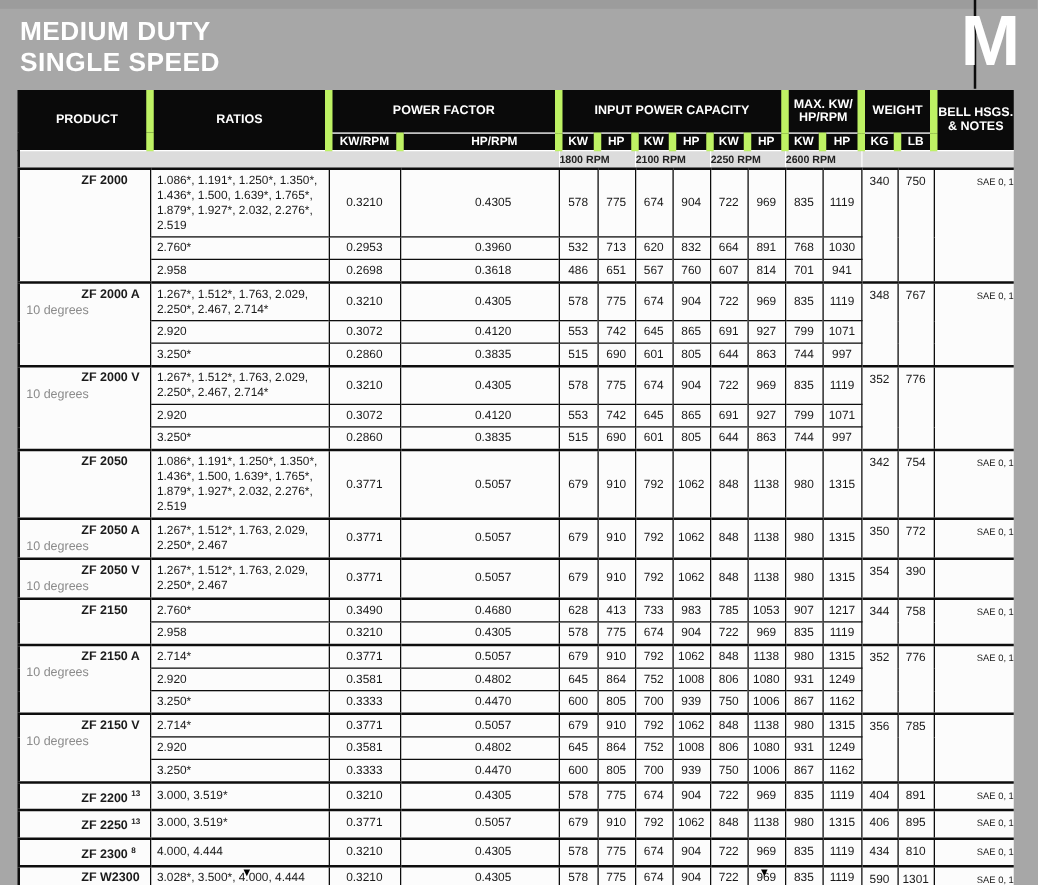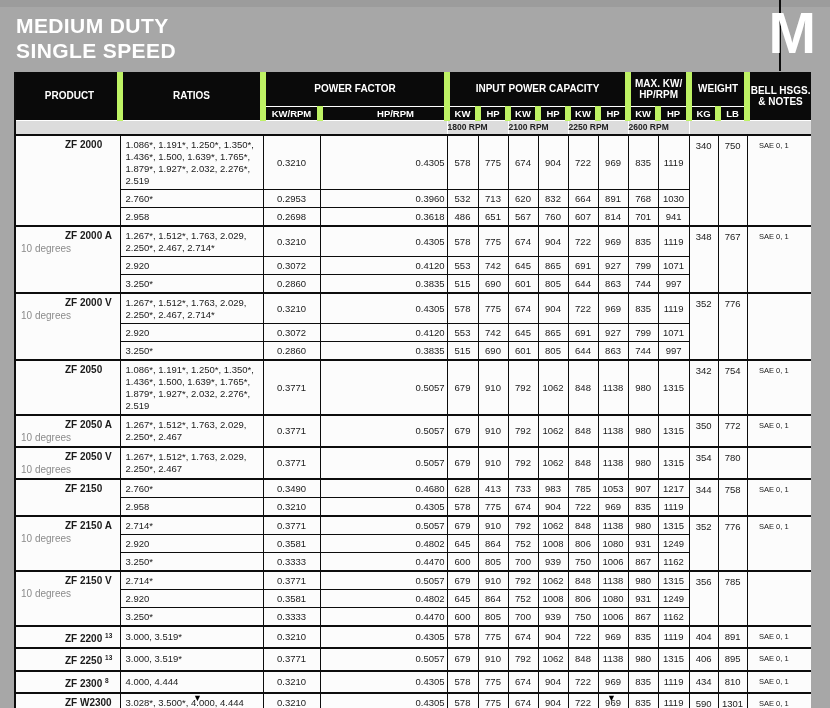--- a/index.html
+++ b/index.html
@@ -24,27 +24,27 @@
   thead td.bell{border-left:5px solid var(--page-bg);border-right:none;}
   
   tr.strip td{background:var(--strip-bg);height:15px;font-size:8.5px;text-align:left;color:#222;border-right:1px solid #fff;border-top:1px solid #fff;}
   tr.strip td:last-child{border-right:none;}
   
   tbody td{background:var(--row-bg);border-left:1px solid var(--line);border-top:1px solid var(--line);
     font-size:9.5px;line-height:12px;color:#1a1a1a;padding:2.5px 2px;vertical-align:middle;}
   tbody tr.group-start td{border-top:2px solid var(--line);}
   td.num{text-align:center;}
   td.ratio-cell{text-align:left;padding:2.5px 4px 2.5px 5px;}
-  td.pf-hp{text-align:right;padding-left:24px;}
+  td.pf-hp{text-align:center;padding-left:24px;}
   td.product-cell{vertical-align:top;padding:3px 4px 2px 5px;}
   .p-name{font-weight:bold;font-size:10px;margin-left:44px;}
   .p-name sup{font-size:6.5px;font-weight:bold;}
   .p-sub{color:var(--muted-text);font-size:10px;margin-top:1px;}
   td.kg-cell,td.lb-cell{vertical-align:top;text-align:center;padding-top:4px;}
-  td.note-cell{vertical-align:top;text-align:center;font-size:7.5px;padding:4px 16px 2px 5px;border-right:none;}
+  td.note-cell{vertical-align:top;text-align:right;font-size:7.5px;padding:4px 0 2px 5px;border-right:none;}
   .tri{position:absolute;font-size:9px;line-height:8px;color:#000;}
 </style>
 </head>
 <body>
 
 <div class="sheet">
   <div class="topstrip"></div>
   <div class="title">
     <div>MEDIUM DUTY</div>
     <div>SINGLE SPEED</div>
@@ -296,21 +296,21 @@
           <td class="pf-hp">0.5057</td>
           <td class="num">679</td>
           <td class="num">910</td>
           <td class="num">792</td>
           <td class="num">1062</td>
           <td class="num">848</td>
           <td class="num">1138</td>
           <td class="num">980</td>
           <td class="num">1315</td>
           <td class="kg-cell" rowspan="1">354</td>
-          <td class="lb-cell" rowspan="1">780</td>
+          <td class="lb-cell" rowspan="1">390</td>
           <td class="note-cell" rowspan="1"></td>
         </tr>
         <tr class="group-start">
           <td class="product-cell" rowspan="2">
             <div class="p-name"><span>ZF 2150</span></div>
           </td>
           <td class="ratio-cell">2.760*</td>
           <td class="num">0.3490</td>
           <td class="pf-hp">0.4680</td>
           <td class="num">628</td>

